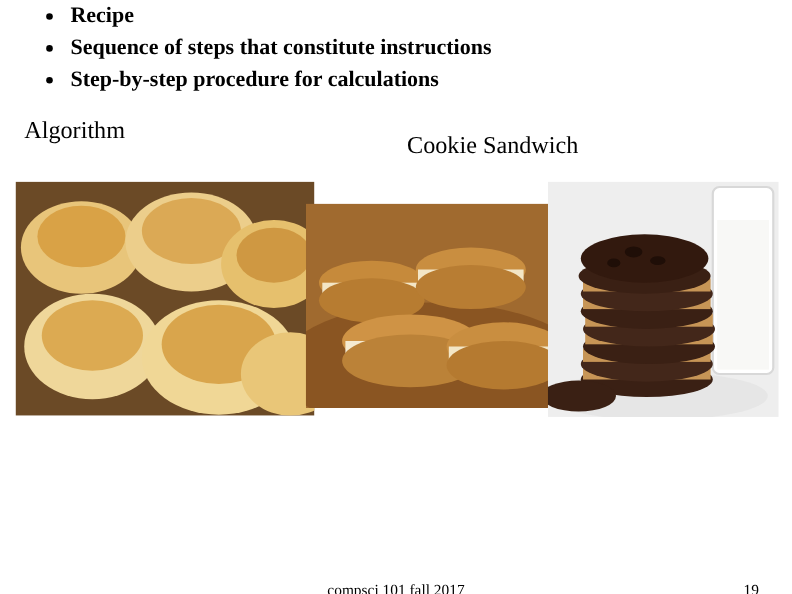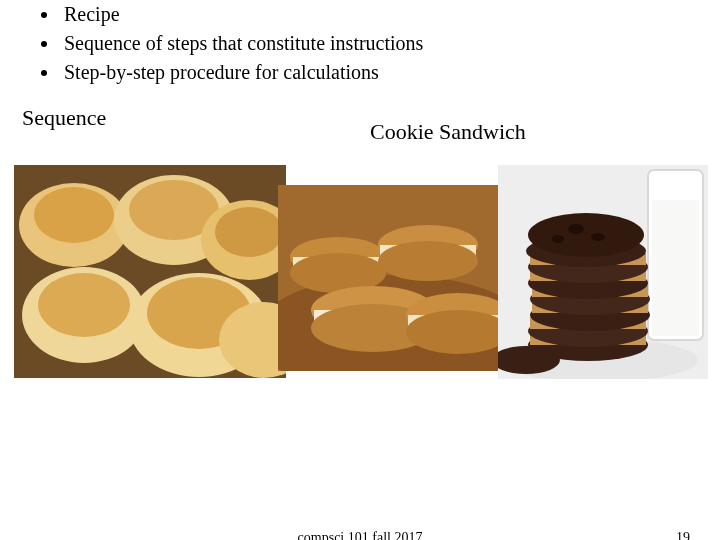--- a/index.html
+++ b/index.html
@@ -23,20 +23,21 @@
     font-size: 34px;
     margin-top: 8px;
     margin-bottom: 16px;
   }
   ul.bullets {
     margin: 0 0 18px 50px;
     padding: 0;
     list-style: disc;
     font-size: 20px;
     line-height: 1.45;
+    font-weight: bold;
   }
   ul.bullets li {
     padding-left: 4px;
     margin-left: 10px;
   }
   .labels {
     position: relative;
     height: 60px;
   }
   .label-left {
@@ -87,21 +88,21 @@
 <div class="slide">
 
 
   <ul class="bullets">
     <li>Recipe</li>
     <li>Sequence of steps that constitute instructions</li>
     <li>Step-by-step procedure for calculations</li>
   </ul>
 
   <div class="labels">
-    <div class="label-left">Sequence</div>
+    <div class="label-left">Algorithm</div>
     <div class="label-right">Cookie Sandwich</div>
   </div>
 
   <div class="images">
 
     <div class="img img-biscuits">
       <svg viewBox="0 0 272 213" width="272" height="213" preserveAspectRatio="none">
         <rect width="272" height="213" fill="#6b4a26"></rect>
         <ellipse cx="60" cy="60" rx="55" ry="42" fill="#e8c57a"></ellipse>
         <ellipse cx="60" cy="50" rx="40" ry="28" fill="#d9a246"></ellipse>

